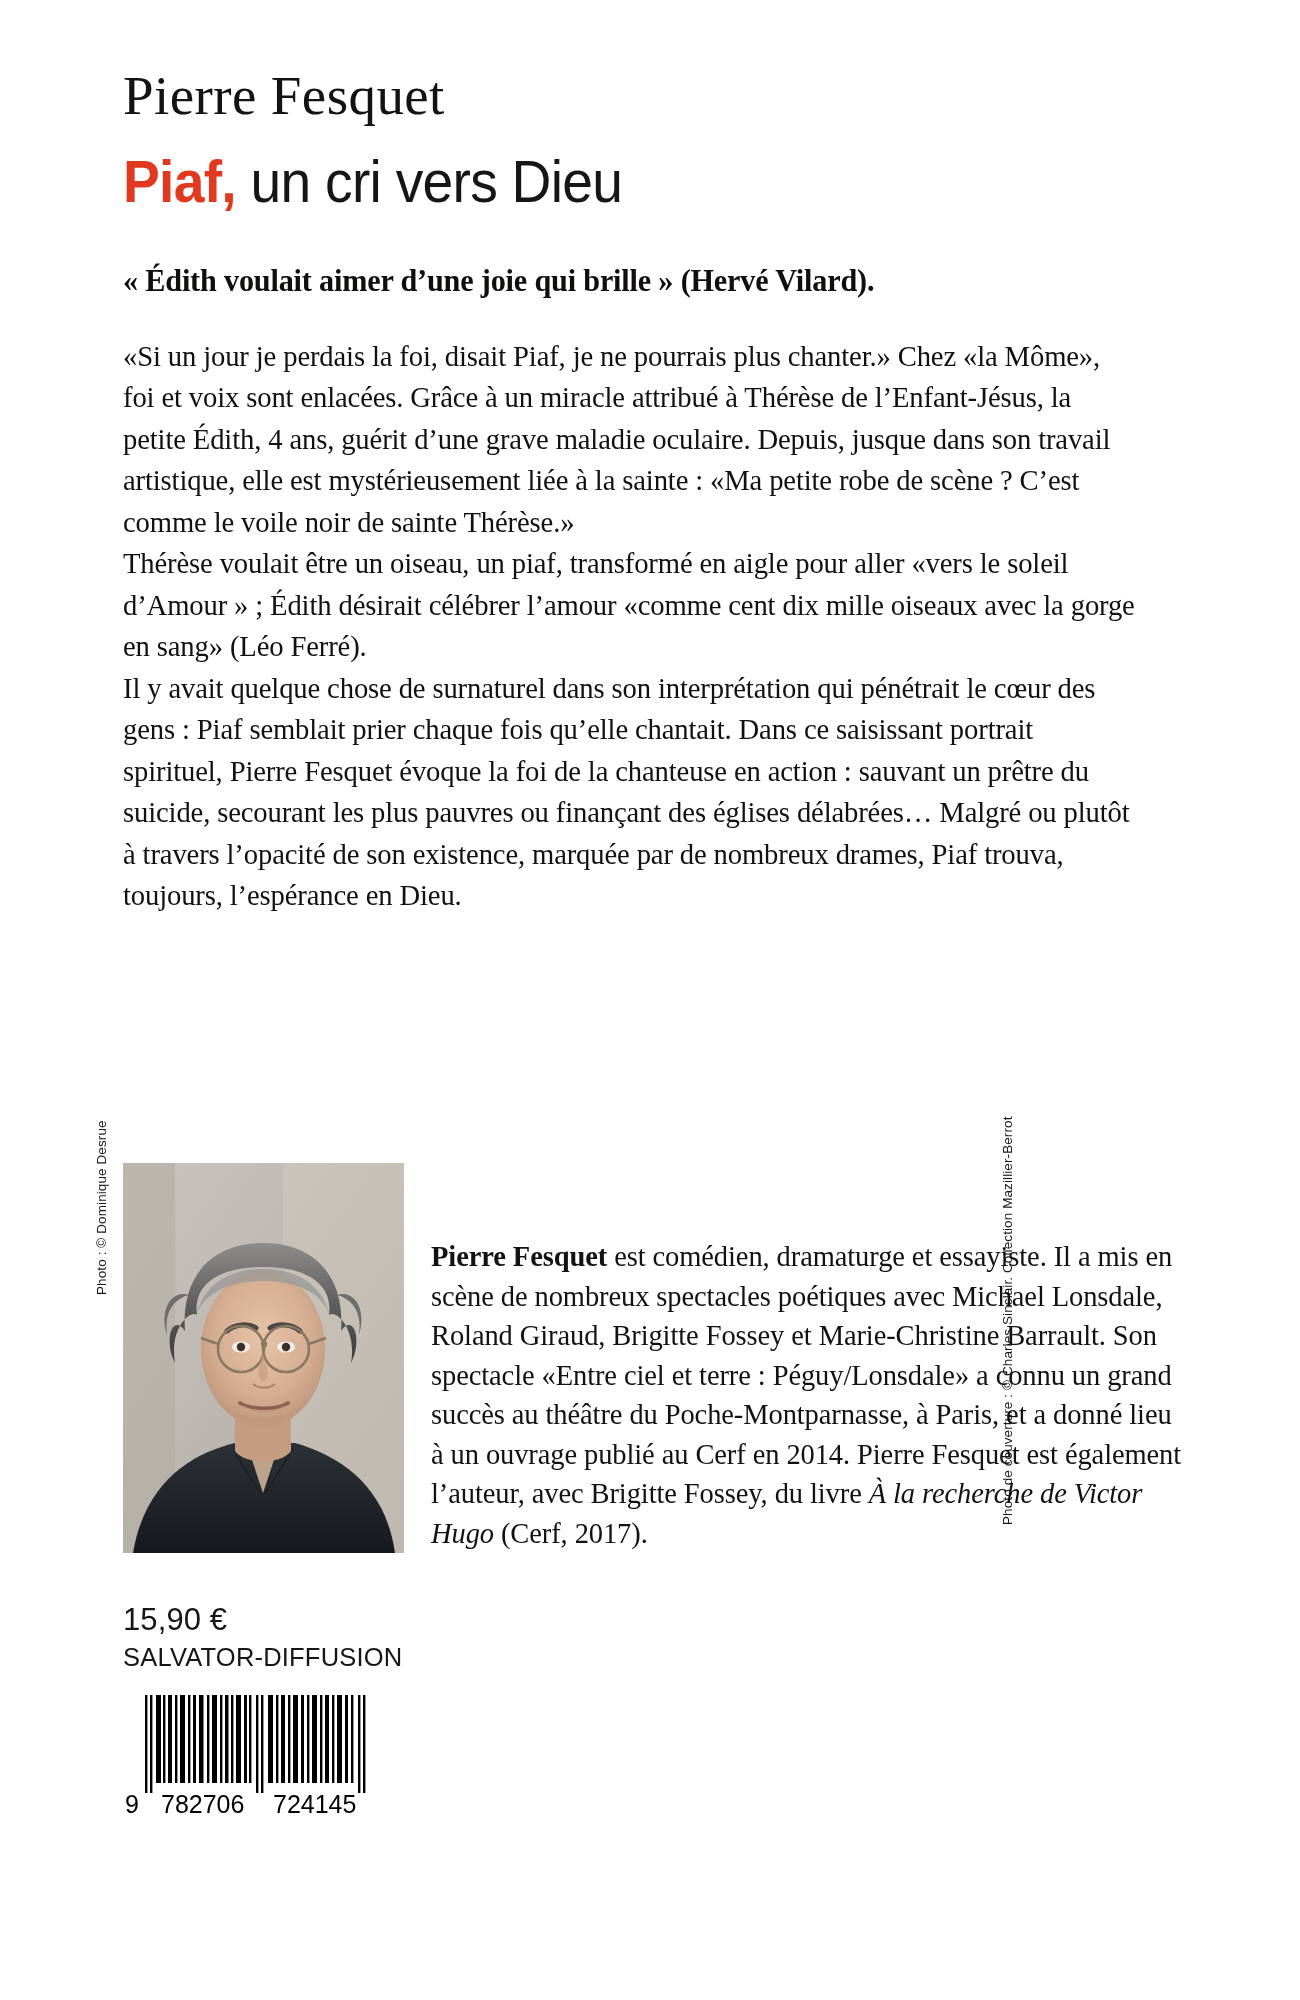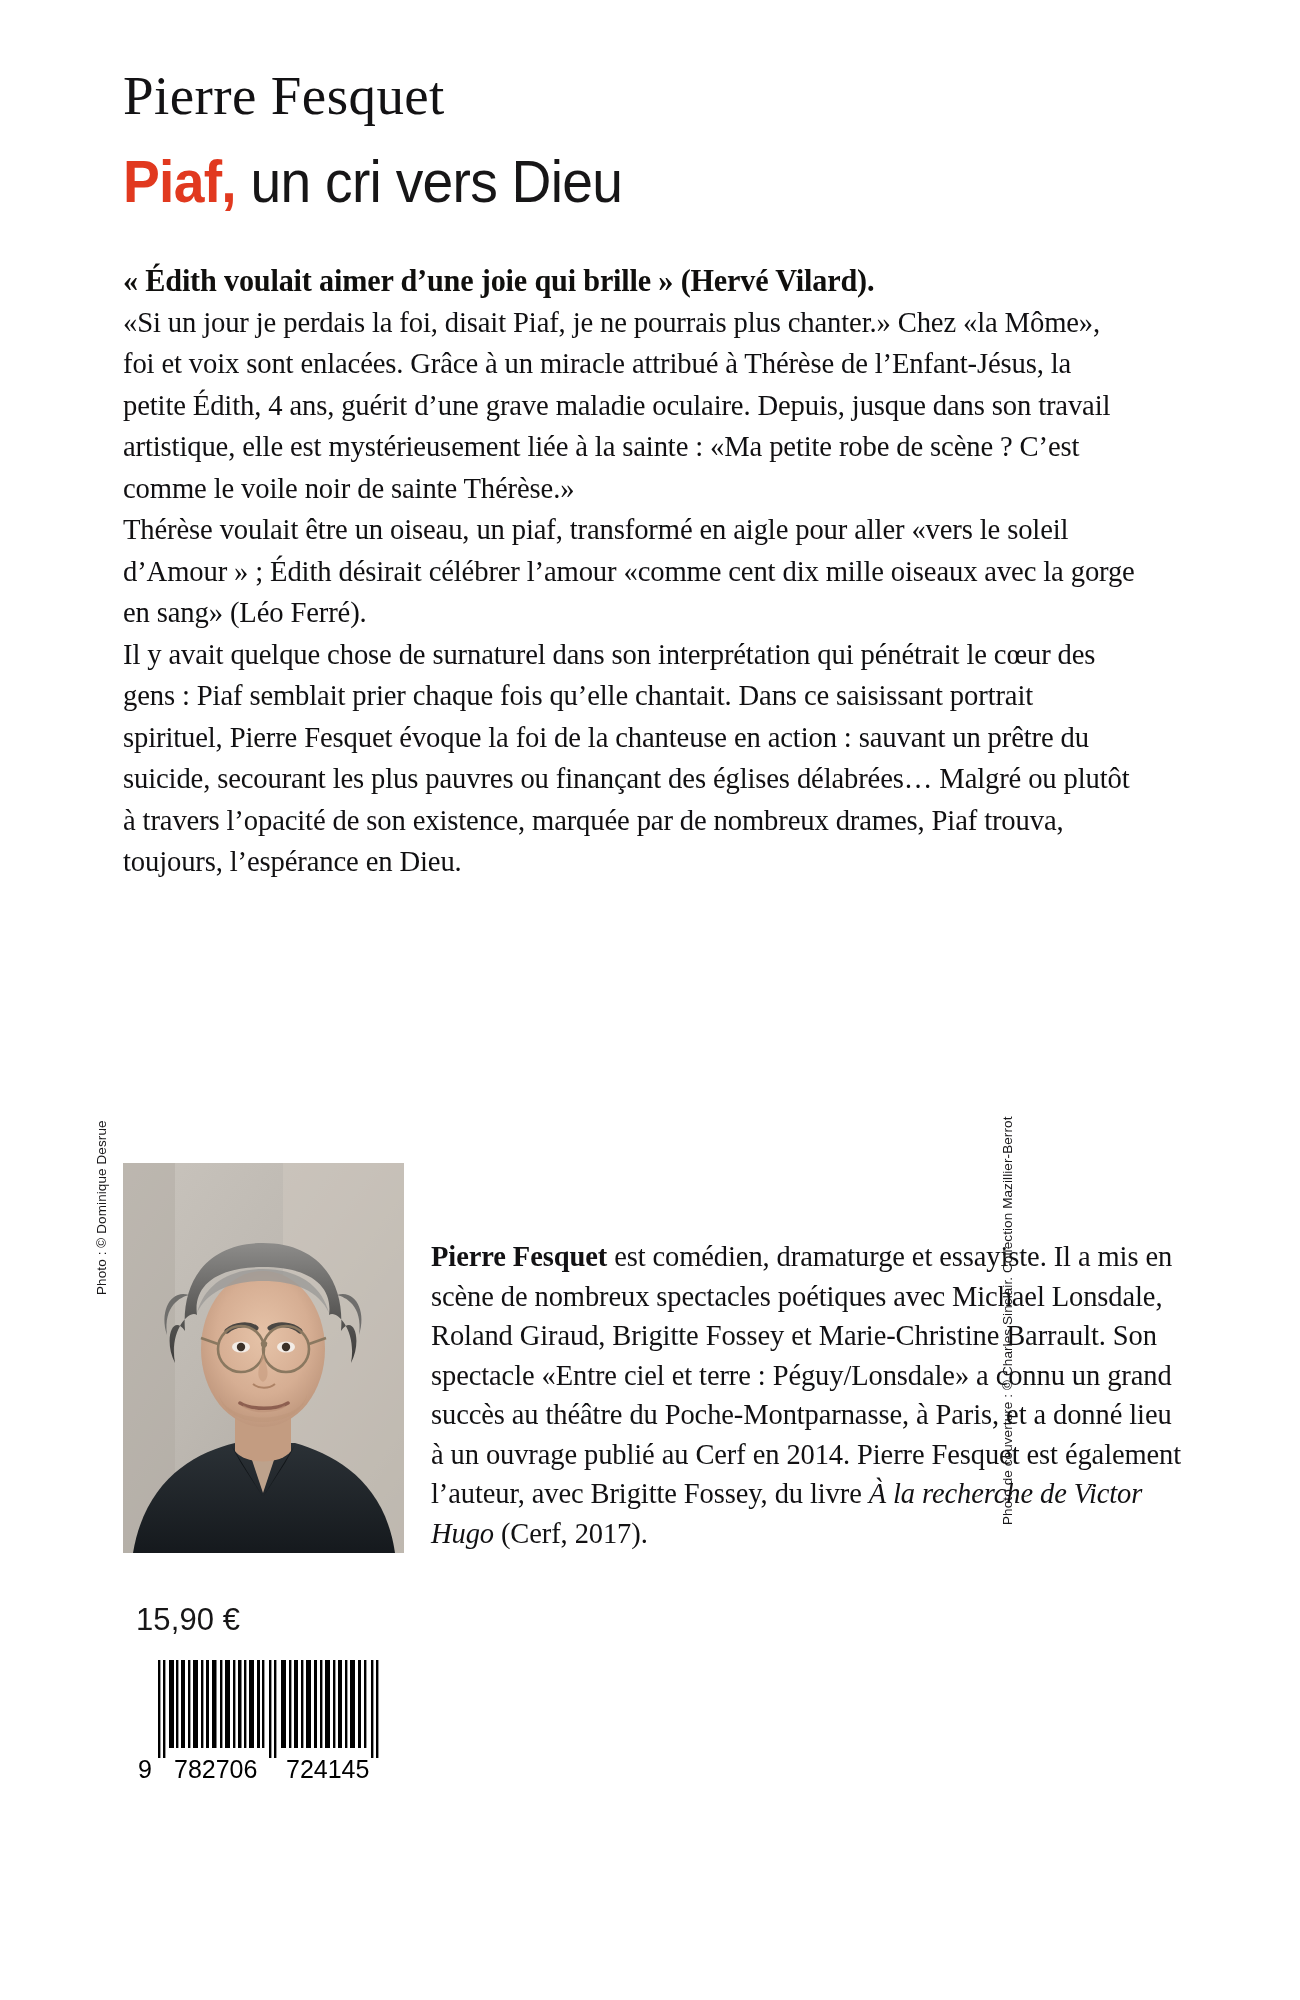--- a/index.html
+++ b/index.html
@@ -80,20 +80,21 @@
     font-size: 32.5px;
     line-height: 1.25;
     letter-spacing: -0.2px;
     color: #100f0d;
     margin-top: 48px;
     transform: scaleX(0.93);
     transform-origin: left center;
   }
 
   .body-text {
+    margin-top: 34px;
     font-family: "Liberation Serif", serif;
     font-size: 30px;
     line-height: 41.5px;
     color: #111012;
     letter-spacing: -0.15px;
   }
   .body-text p {
     margin: 0;
     transform: scaleX(0.955);
     transform-origin: left top;
@@ -128,21 +129,21 @@
     color: #121113;
     letter-spacing: -0.1px;
     padding-top: 2px;
   }
   .bio b { font-weight: 700; }
   .bio i { font-style: italic; }
 
   
   .footer {
     position: absolute;
-    left: 136px;
+    left: 123px;
     top: 1600px;
     width: 1062px;
   }
   .price-block {
     font-family: "Liberation Sans", sans-serif;
     color: #171617;
   }
   .price {
     font-size: 31px;
     line-height: 40px;
@@ -277,20 +278,21 @@
     </div>
 
     <div class="bio">
       <b>Pierre Fesquet</b><span> est comédien, dramaturge et essayiste. Il a mis en scène de nombreux spectacles poétiques avec Michael Lonsdale, Roland Giraud, Brigitte Fossey et Marie-Christine Barrault. Son spectacle «Entre ciel et terre : Péguy/Lonsdale» a connu un grand succès au théâtre du Poche-Montparnasse, à Paris, et a donné lieu à un ouvrage publié au Cerf en 2014. Pierre Fesquet est également l’auteur, avec Brigitte Fossey, du livre </span><i>À la recherche de Victor Hugo</i><span> (Cerf, 2017).</span>
     </div>
   </div>
 
   <div class="footer">
     <div class="price-block">
       <div class="price">15,90 €</div>
+      <div class="publisher">SALVATOR-DIFFUSION</div>
     </div>
 
     <div class="barcode-wrap">
       <svg viewBox="0 0 268 132" aria-hidden="true">
         <rect x="0" y="0" width="268" height="132" fill="#ffffff"></rect>
         <g fill="#000000">
 
           <rect x="22" y="8" width="2.4" height="98"></rect>
           <rect x="27" y="8" width="2.4" height="98"></rect>
 

